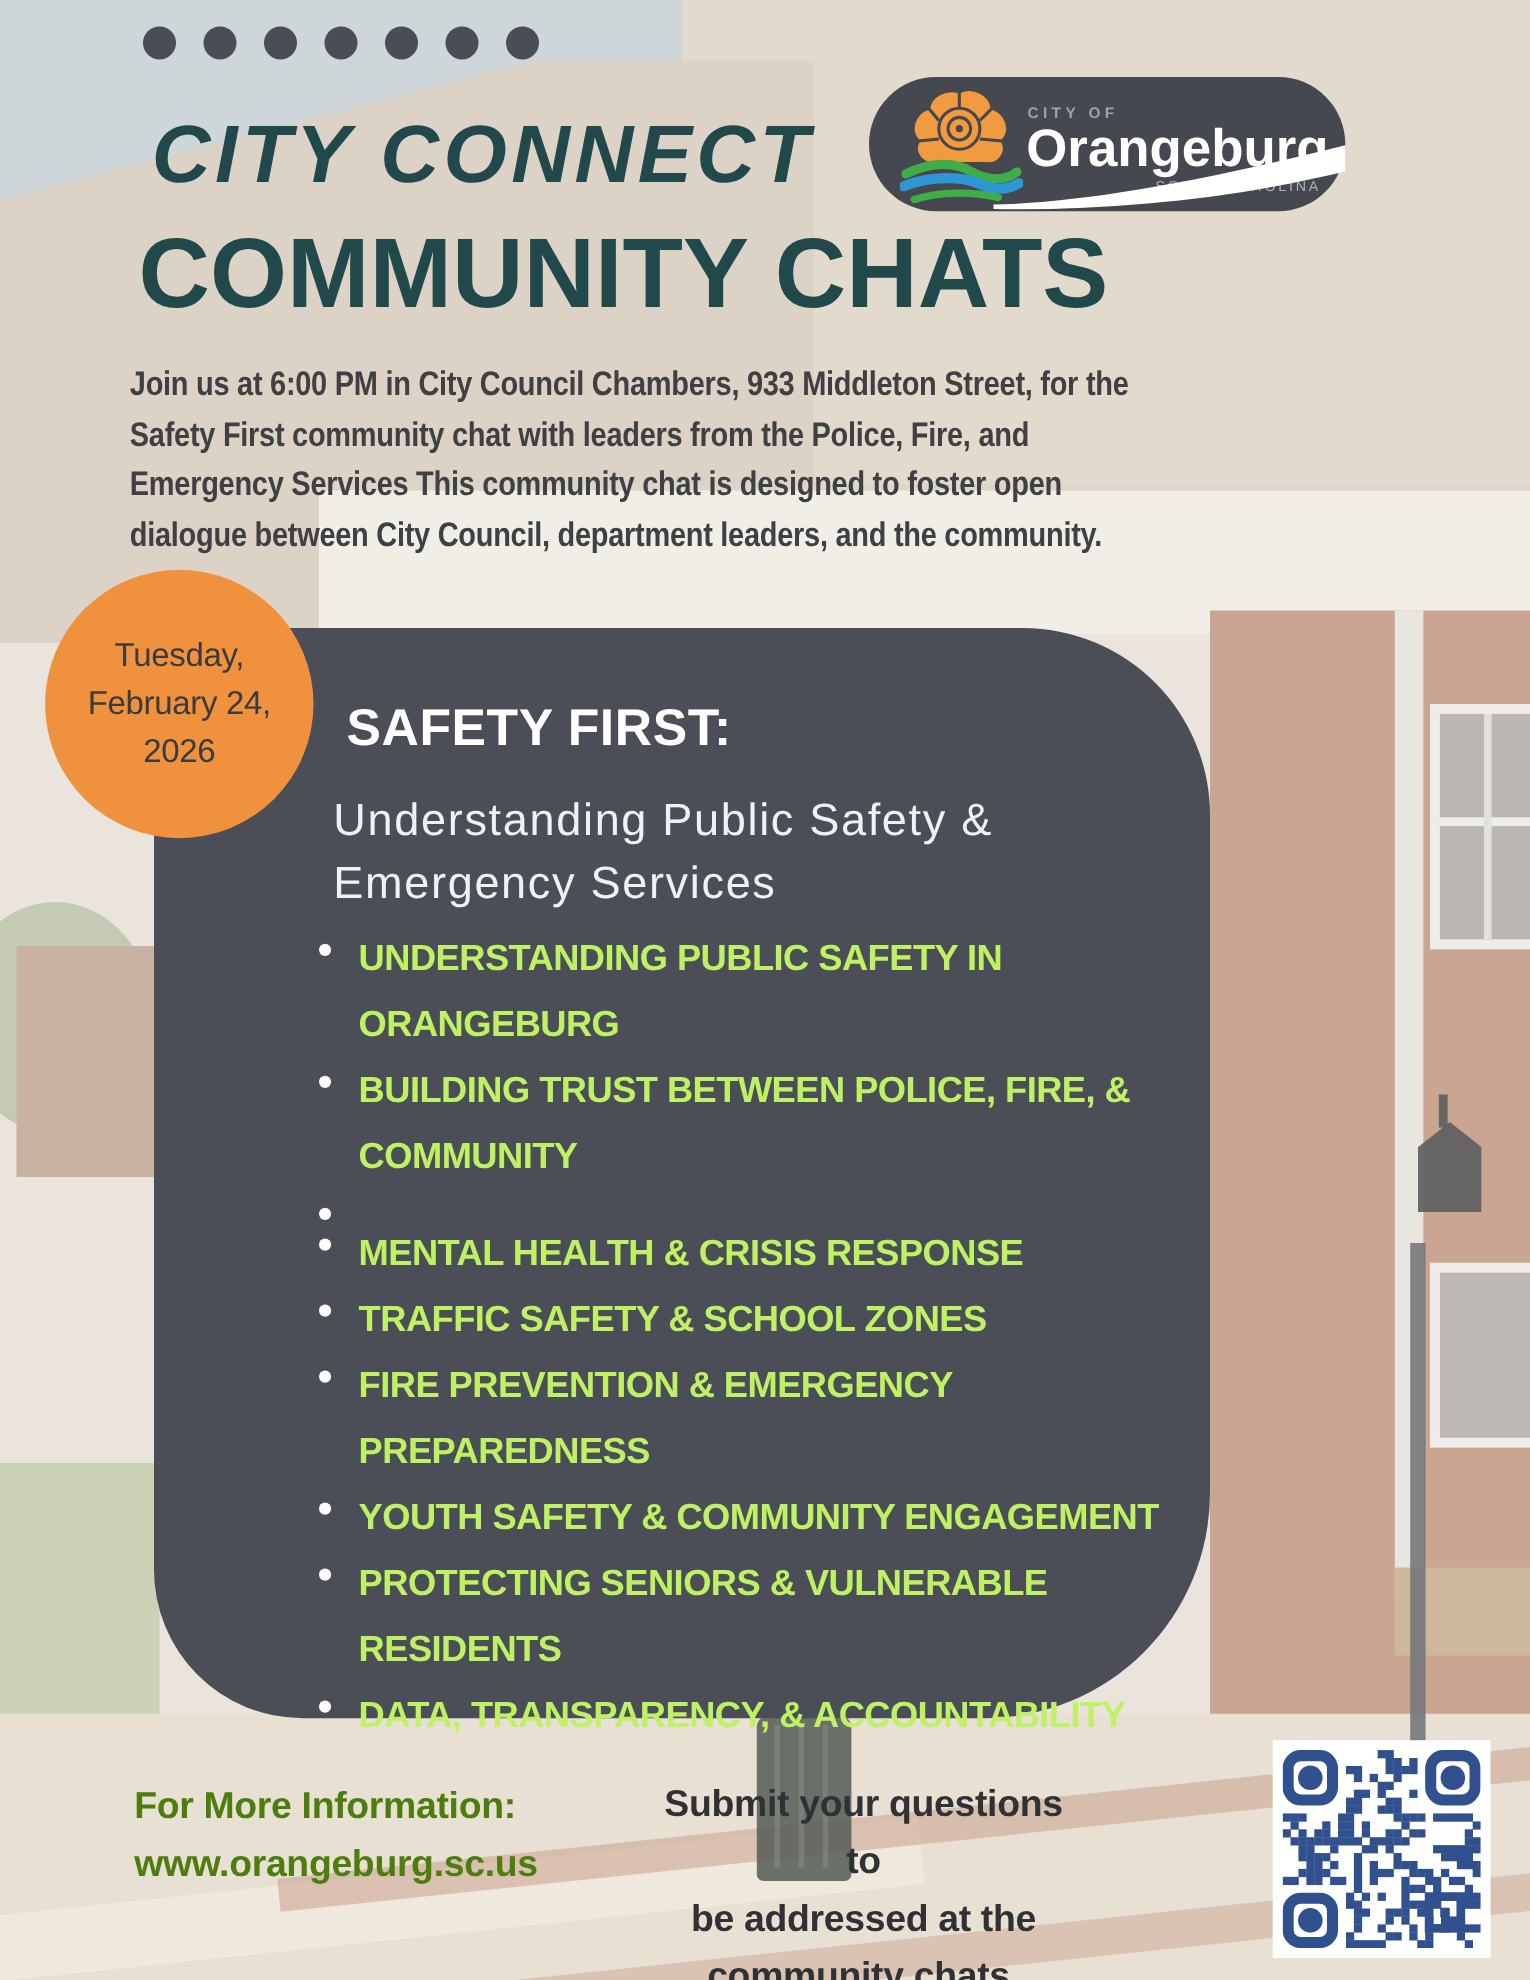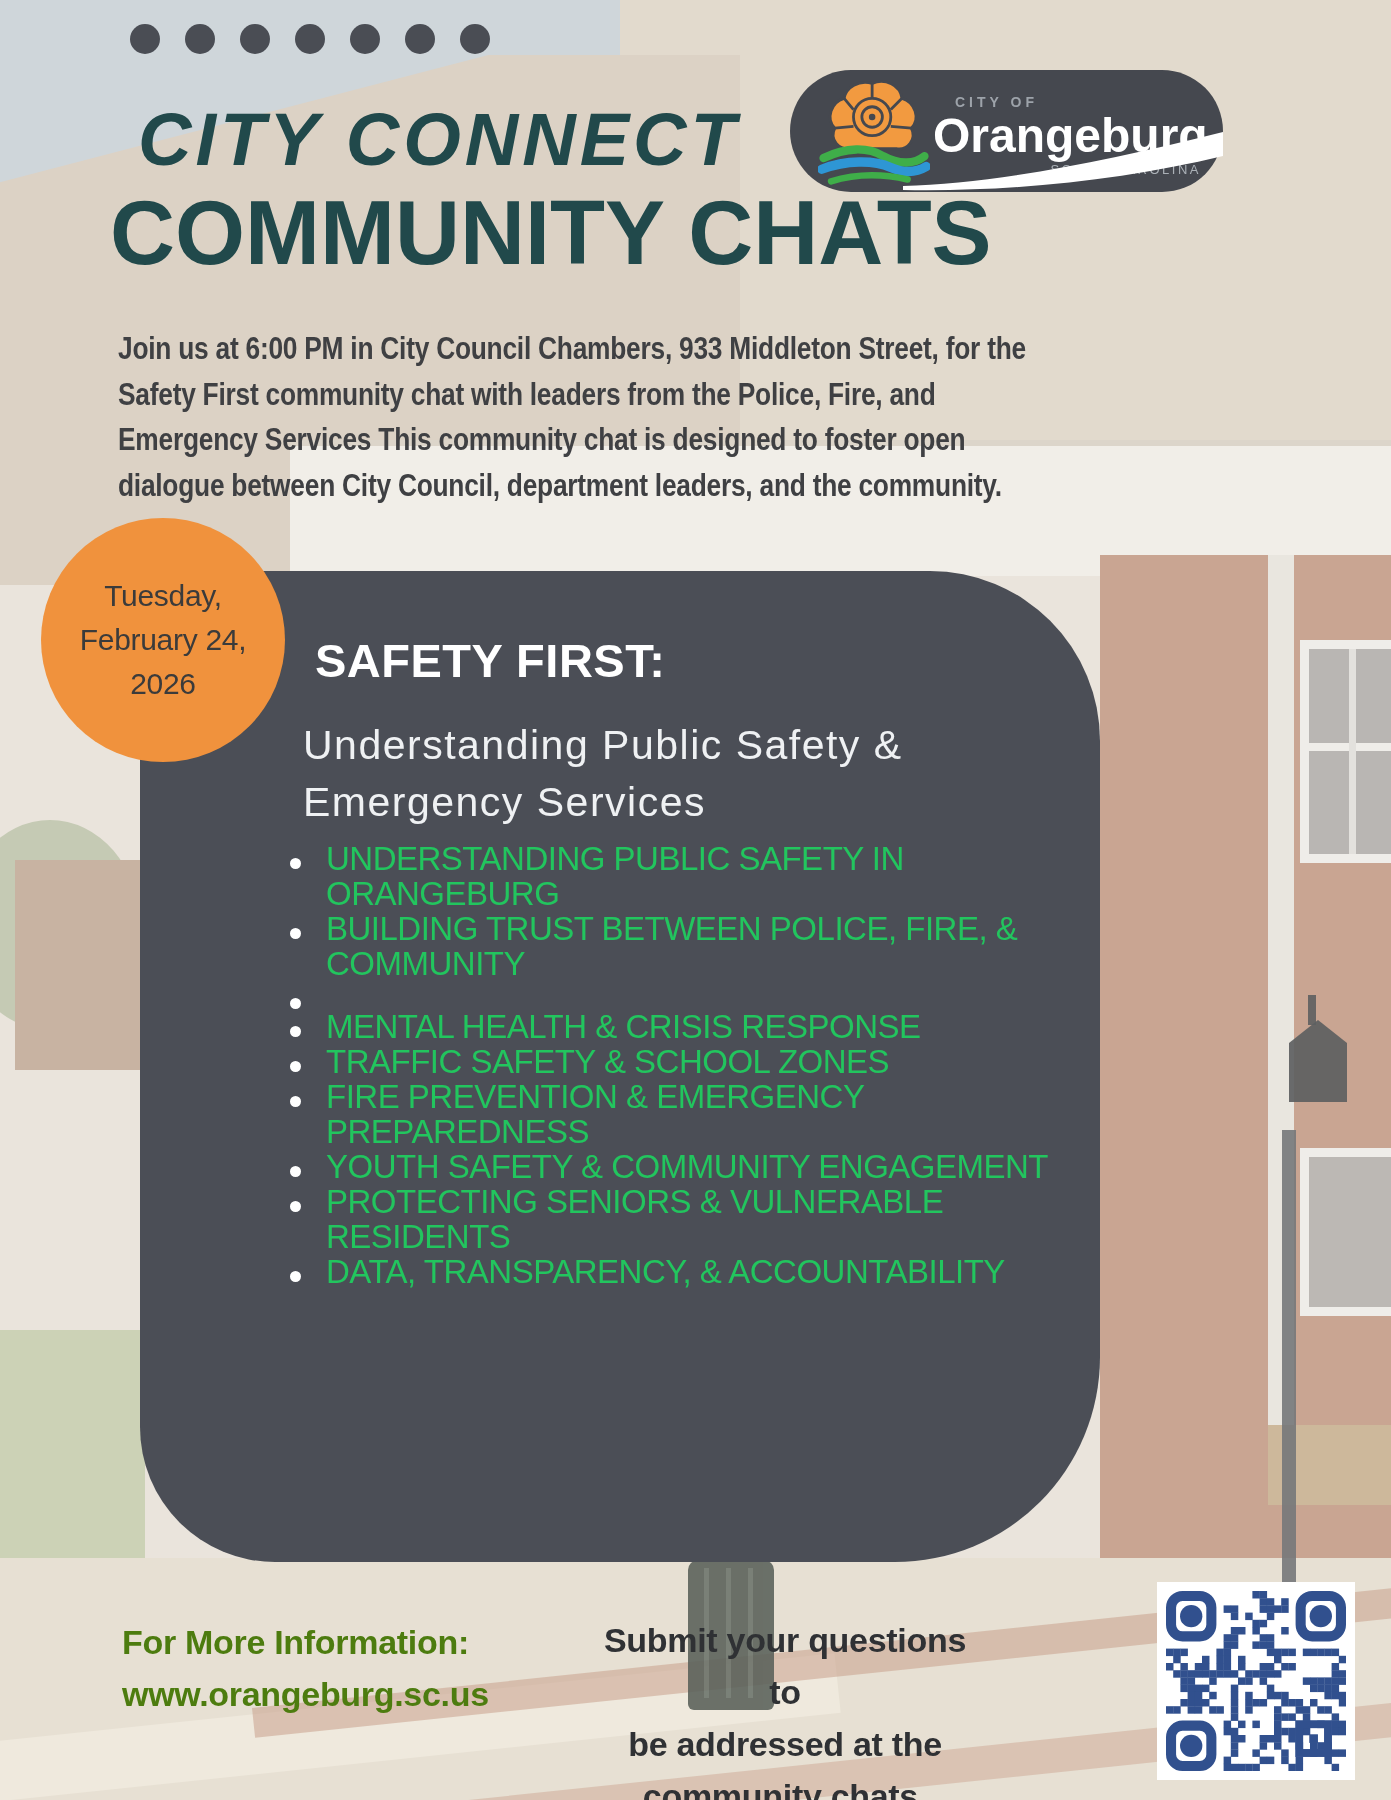--- a/index.html
+++ b/index.html
@@ -37,28 +37,28 @@
   .bg-lamp-finial{left:1308px;top:995px;width:8px;height:30px;background:#5d5f61;opacity:.9;}
 
   
   .dots{left:130px;top:24px;display:flex;gap:25px;}
   .dots span{width:30px;height:30px;border-radius:50%;background:#4a4d54;display:block;}
   .title1{
     left:138px;top:98px;margin:0;font-size:74px;line-height:84px;font-weight:bold;font-style:italic;
     color:#21494b;letter-spacing:4px;
   }
   .title2{
-    left:110px;top:183px;margin:0;font-size:90px;line-height:100px;font-weight:bold;
+    left:110px;top:183px;margin:16px;font-size:90px;line-height:100px;font-weight:bold;
     color:#21494b;letter-spacing:0px;
   }
   .logo{
     left:790px;top:70px;width:433px;height:122px;background:#45484f;border-radius:62px;
   }
   .logo .rose{position:absolute;left:28px;top:4px;width:112px;height:114px;}
-  .logo .cityof{position:absolute;left:165px;top:24px;font-size:14px;letter-spacing:4px;color:#9da3aa;font-weight:bold;}
+  .logo .cityof{position:absolute;left:144px;top:24px;font-size:14px;letter-spacing:4px;color:#9da3aa;font-weight:bold;}
   .logo .cityname{position:absolute;left:143px;top:38px;font-size:48px;font-weight:bold;color:#ffffff;letter-spacing:0;}
   .logo .state{position:absolute;right:22px;top:92px;font-size:13px;letter-spacing:2.5px;color:#aab0b6;}
   .logo .swoosh{position:absolute;right:0;bottom:0;width:320px;height:66px;}
 
   .intro{
     left:118px;top:326px;width:1160px;margin:0;
     font-size:31px;line-height:45.5px;font-weight:bold;color:#3f4043;
     letter-spacing:-0.3px;white-space:pre-line;
     transform:scaleX(0.85);transform-origin:left top;
   }
@@ -86,21 +86,21 @@
   }
   .panel ul{
     position:absolute;left:150px;top:270px;margin:0;padding:0;list-style:none;width:940px;
   }
   .panel li{display:flex;}
   .panel li .dot{
     width:11px;height:11px;border-radius:50%;background:#ffffff;flex:none;
     margin:17px 25px 0 0;
   }
   .panel li .txt{
-    font-size:33px;line-height:35px;font-weight:normal;color:#22c55e;
+    font-size:33px;line-height:60px;font-weight:bold;color:#bef264;
     letter-spacing:-0.5px;white-space:pre-line;
   }
 
   
   .info{left:122px;top:1616px;font-size:34px;line-height:52px;font-weight:bold;color:#4d7c0f;letter-spacing:-0.3px;}
   .submit{left:585px;top:1614px;width:400px;text-align:center;
     font-size:34px;line-height:52px;font-weight:bold;color:#2f3134;letter-spacing:-0.3px;white-space:pre-line;}
   .qr{left:1157px;top:1582px;width:198px;height:198px;background:#ffffff;display:flex;align-items:center;justify-content:center;}
   .qr svg{width:180px;height:180px;display:block;}
 </style>

